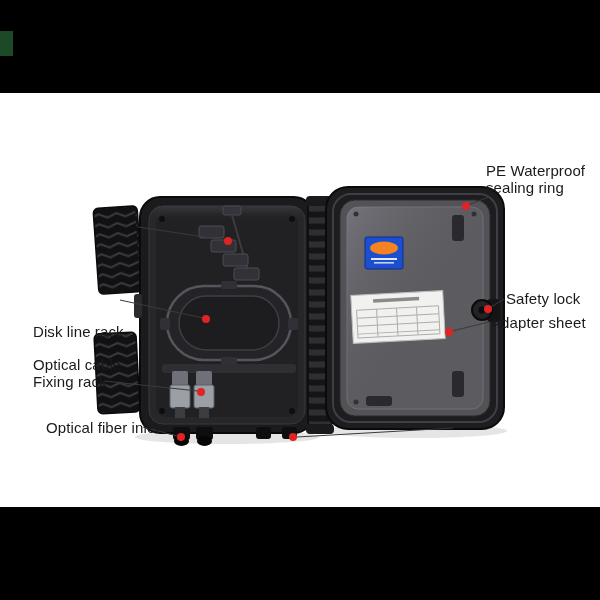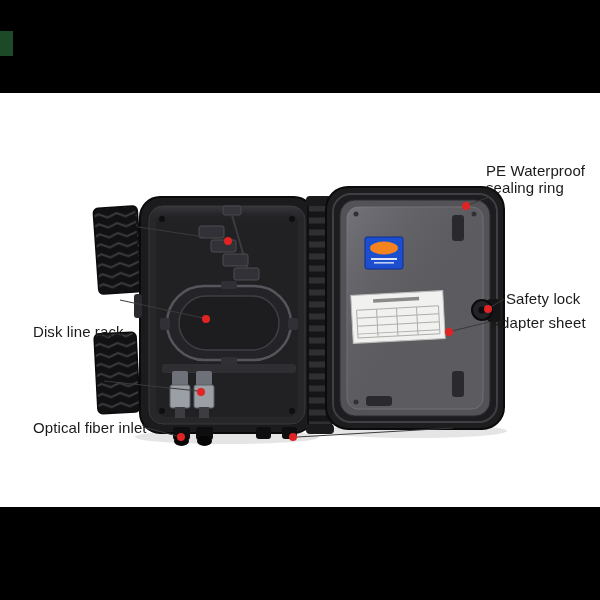--- a/index.html
+++ b/index.html
@@ -186,22 +186,23 @@
       <circle cx="466" cy="206" r="4" stroke="none" fill="#e02424"></circle>
       <circle cx="488" cy="309" r="4" stroke="none" fill="#e02424"></circle>
       <circle cx="449" cy="332" r="4" stroke="none" fill="#e02424"></circle>
       <circle cx="293" cy="437" r="4" stroke="none" fill="#e02424"></circle>
     </g>
   </svg>
 
 
   <div class="callout-label" style="left:33px; top:292px;margin-top:31px;">Disk line rack</div>
 
-
-  <div class="callout-label" style="left:33px; top:419px;">Optical fiber inlet</div>
+  <div class="callout-label" style="left:33px; top:356px; width:88px;">Optical cable Fixing rack</div>
+
+  <div class="callout-label" style="left:46px; top:419px;">Optical fiber inlet</div>
 
   <div class="callout-label" style="left:486px; top:162px; width:104px;">PE Waterproof sealing ring</div>
 
   <div class="callout-label" style="left:506px; top:290px;">Safety lock</div>
 
   <div class="callout-label" style="left:491px; top:314px;">Adapter sheet</div>
 
 
   <div class="letterbox letterbox-top"></div>
   <div class="letterbox letterbox-bottom"></div>

